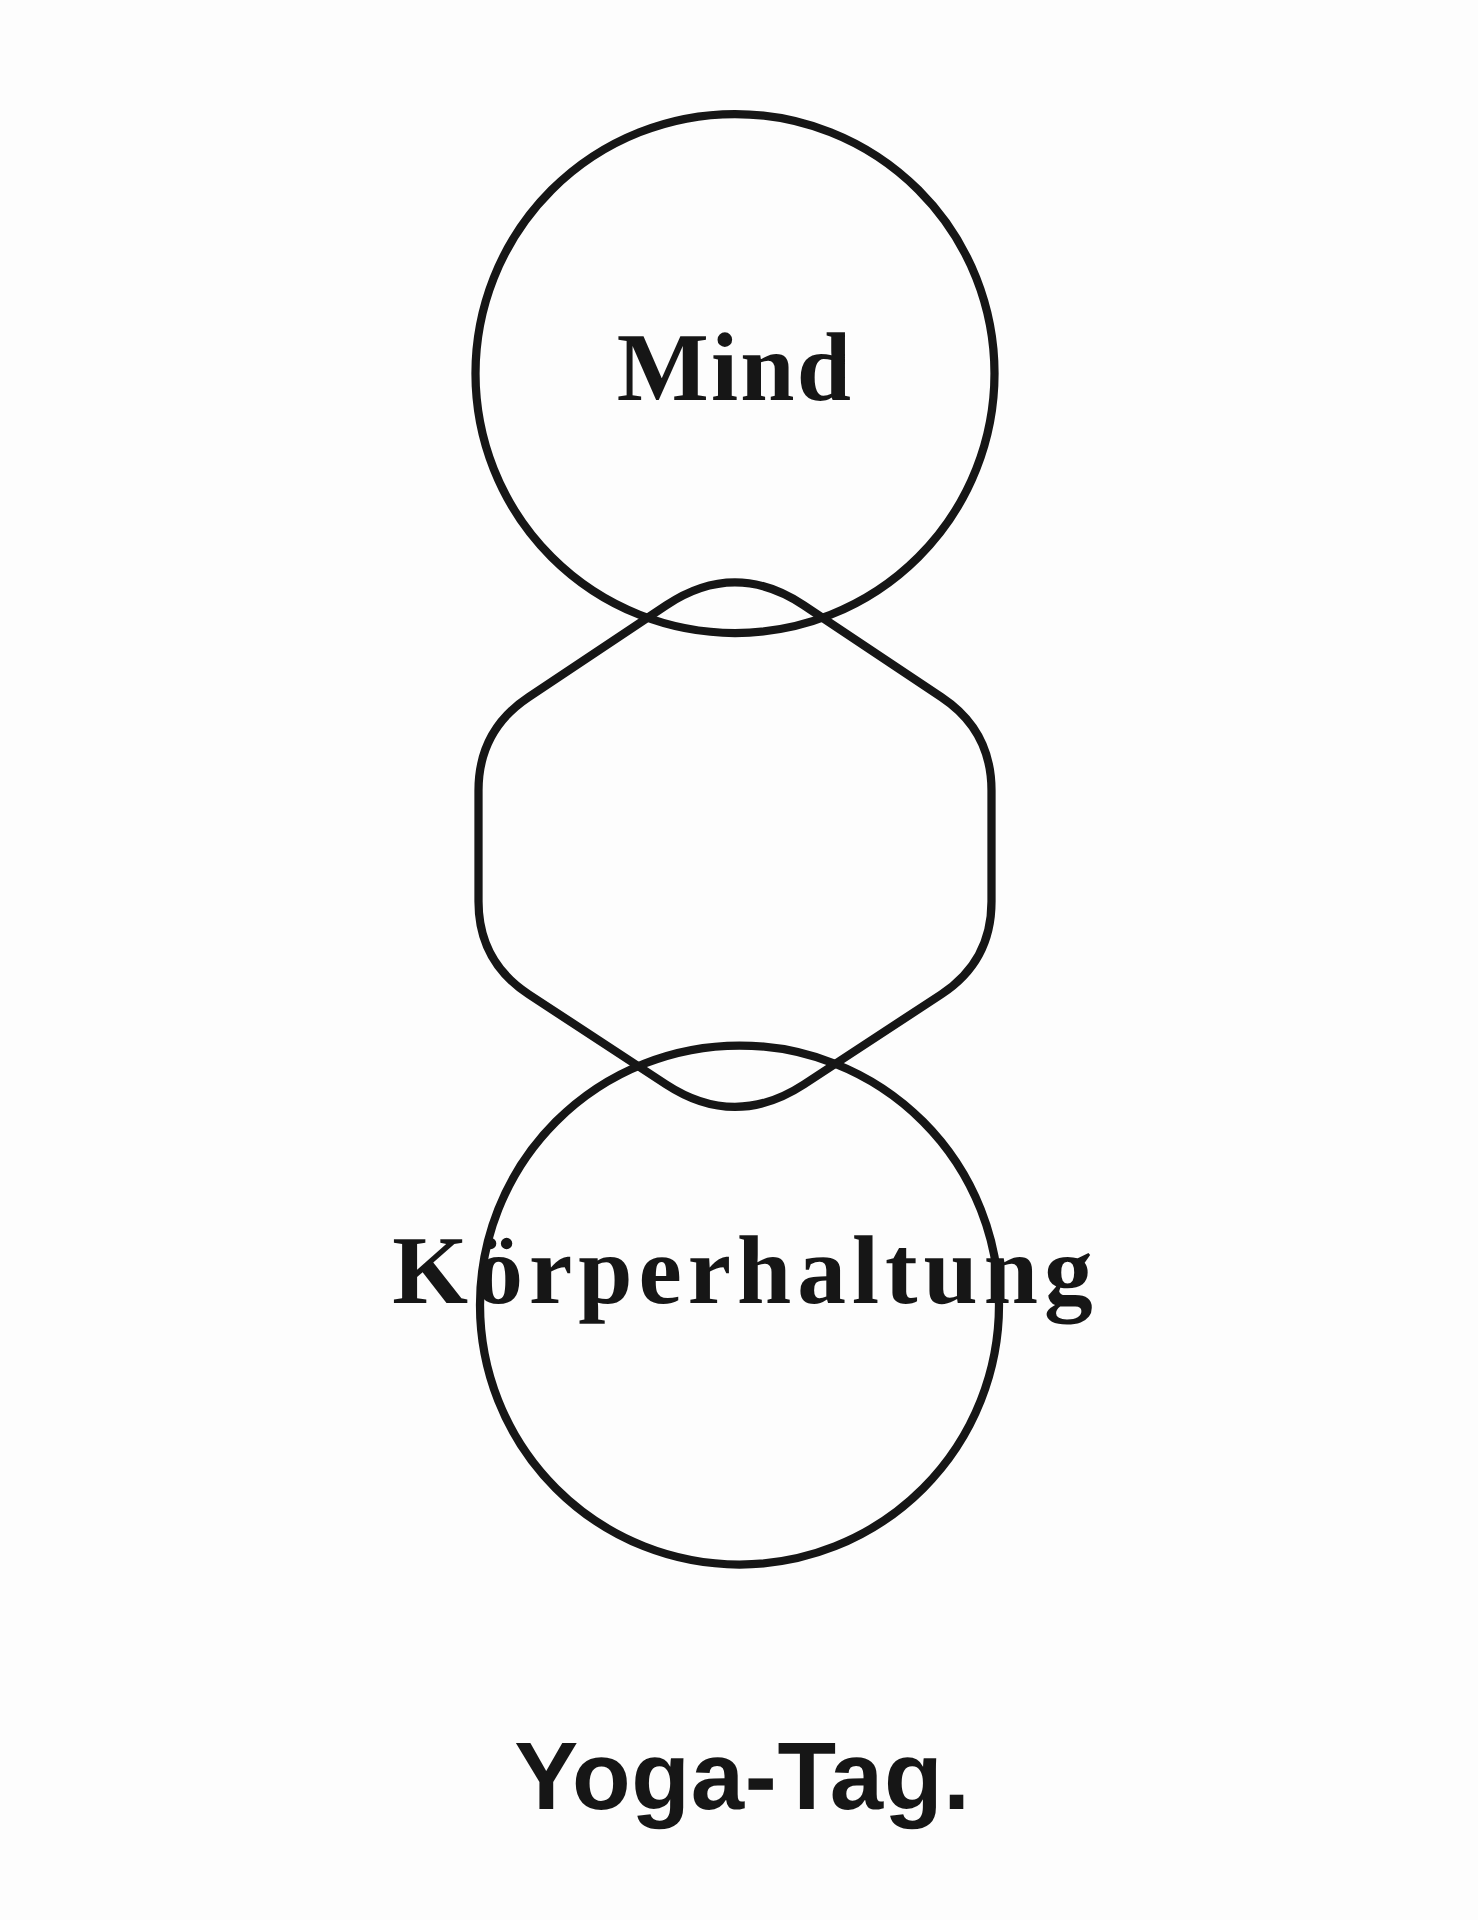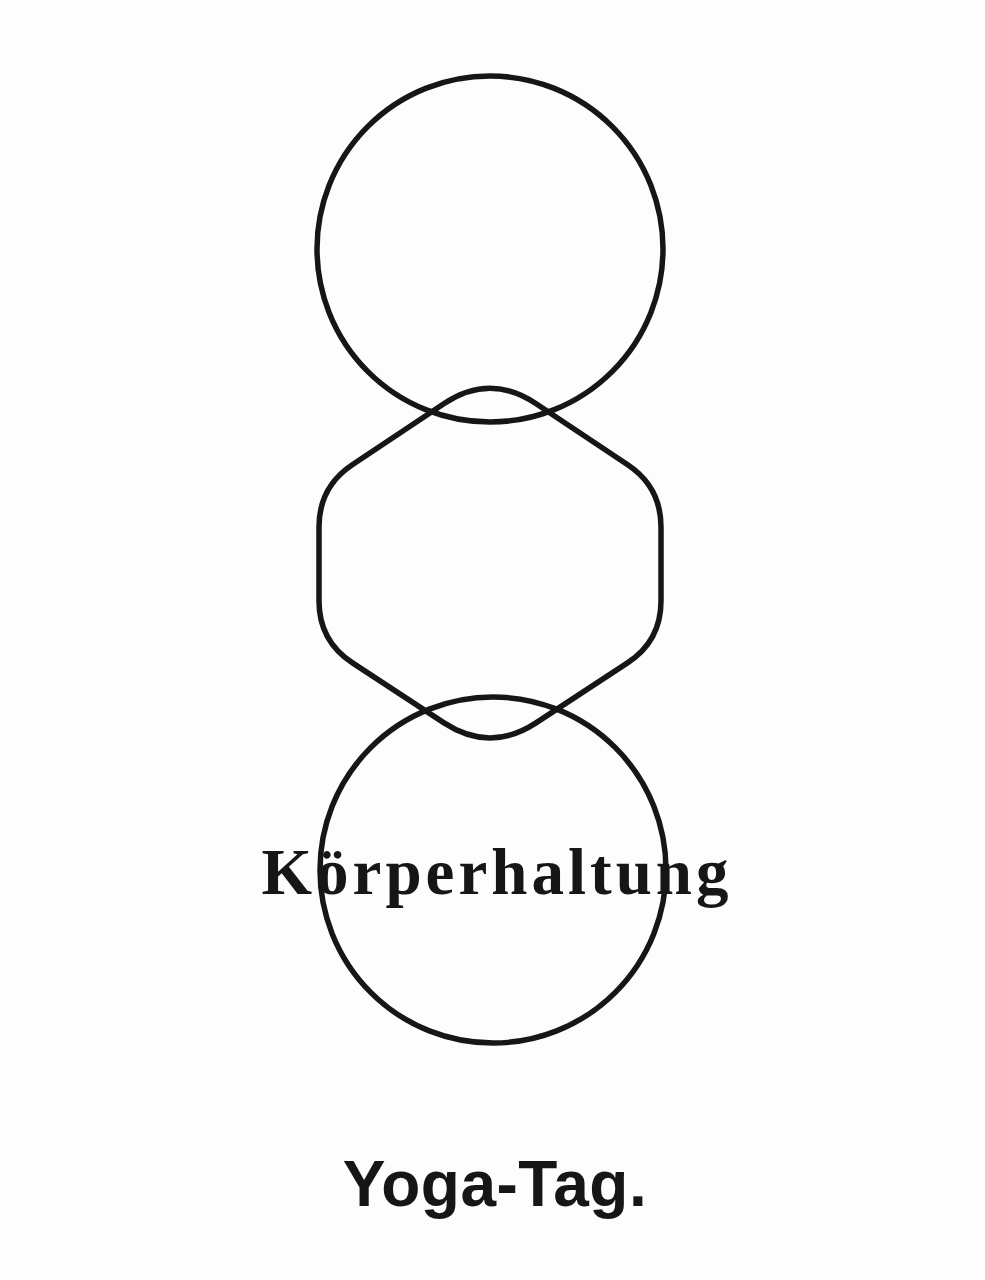--- a/index.html
+++ b/index.html
@@ -73,19 +73,20 @@
                Q 319 641 319 601
                L 319 527
                Q 319 487 352.3 464.8
                L 444.2 403.5
                Q 490 373 535.8 403.5
                Z"></path>
       <circle cx="493" cy="870" r="173"></circle>
     </g>
   </svg>
 
+  <div class="node-label" style="left:490px; top:246px;">Mind</div>
 
 
-  <div class="node-label wide" style="left:497px; top:872px;">Körperhaltung</div>
+  <div class="node-label wide" style="left:497px; top:848px;">Körperhaltung</div>
 
   <div class="poster-title" style="left:495px; top:1184px;text-align:center;">Yoga-Tag.</div>
 
 </div>
 
 </body></html>

